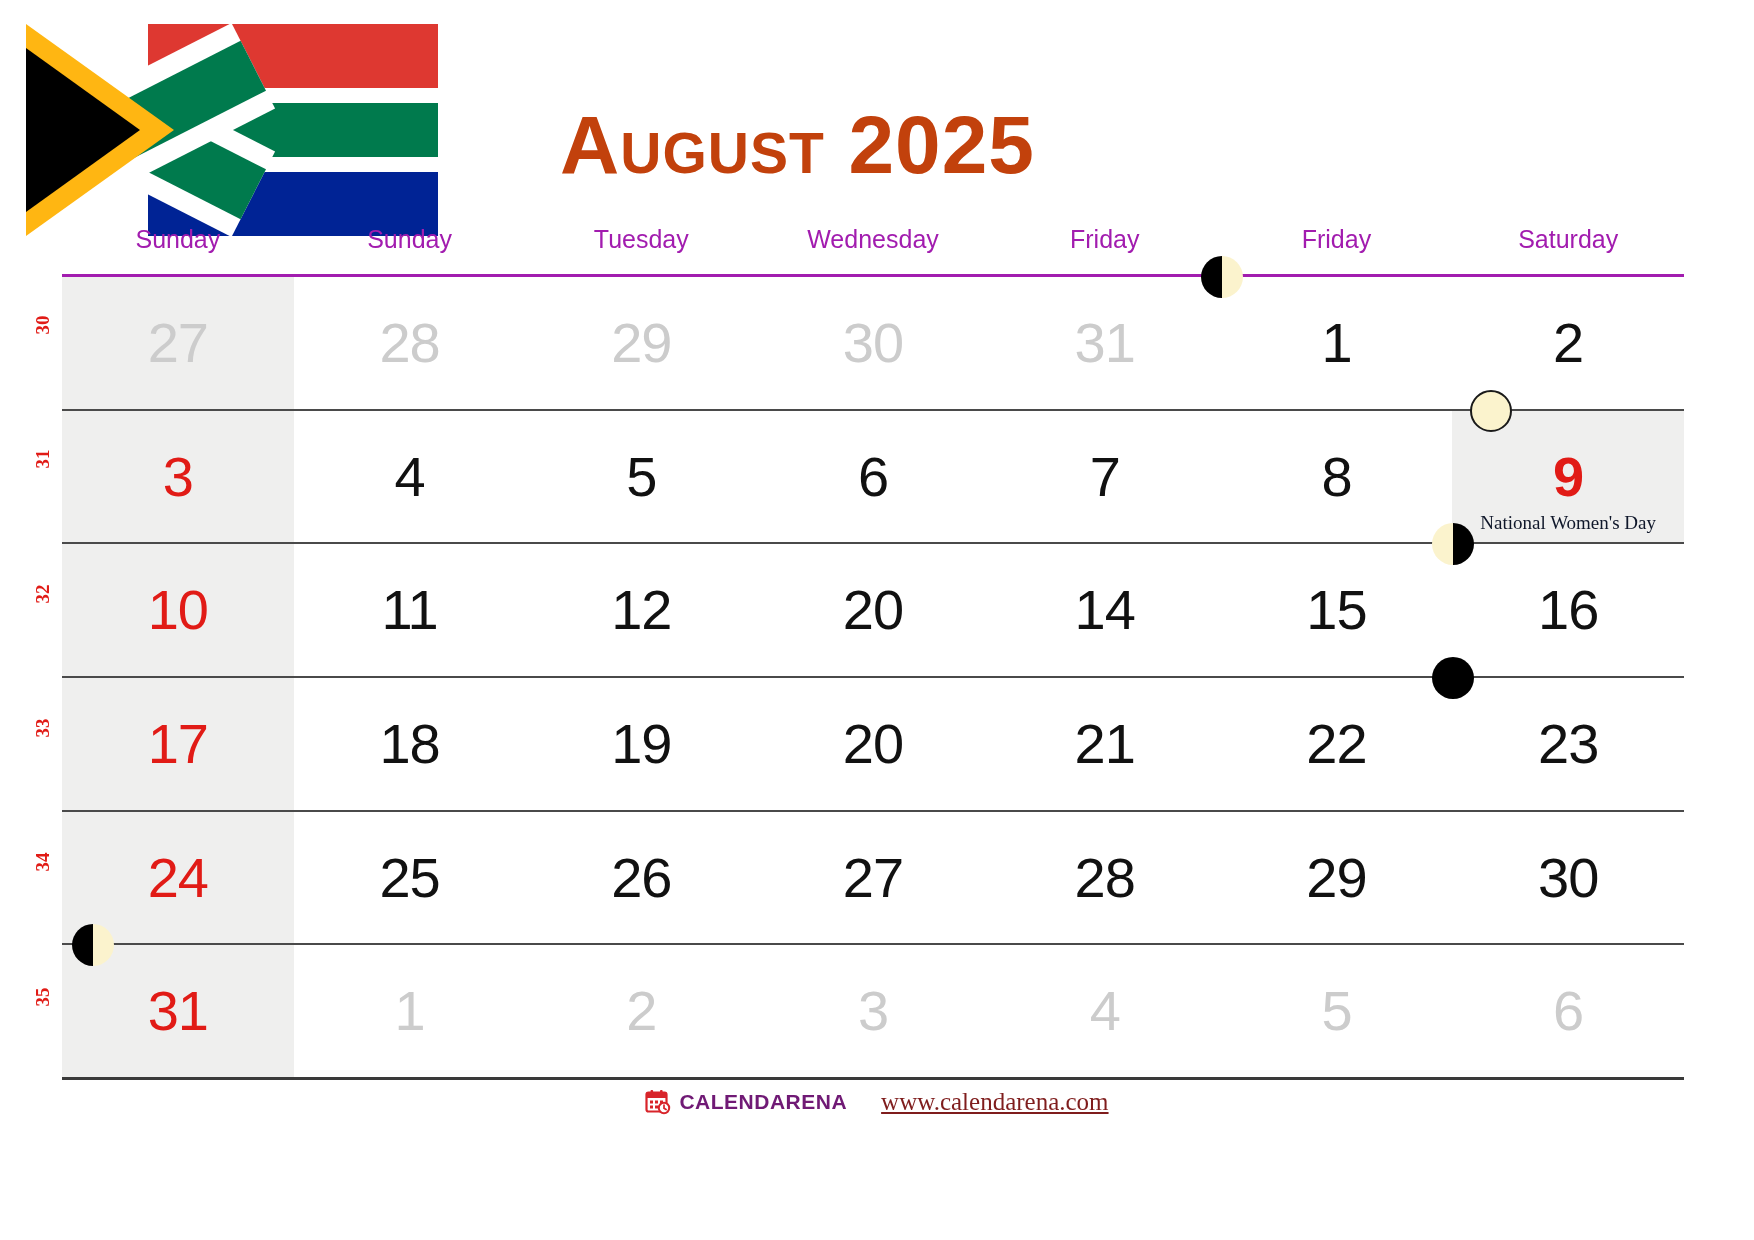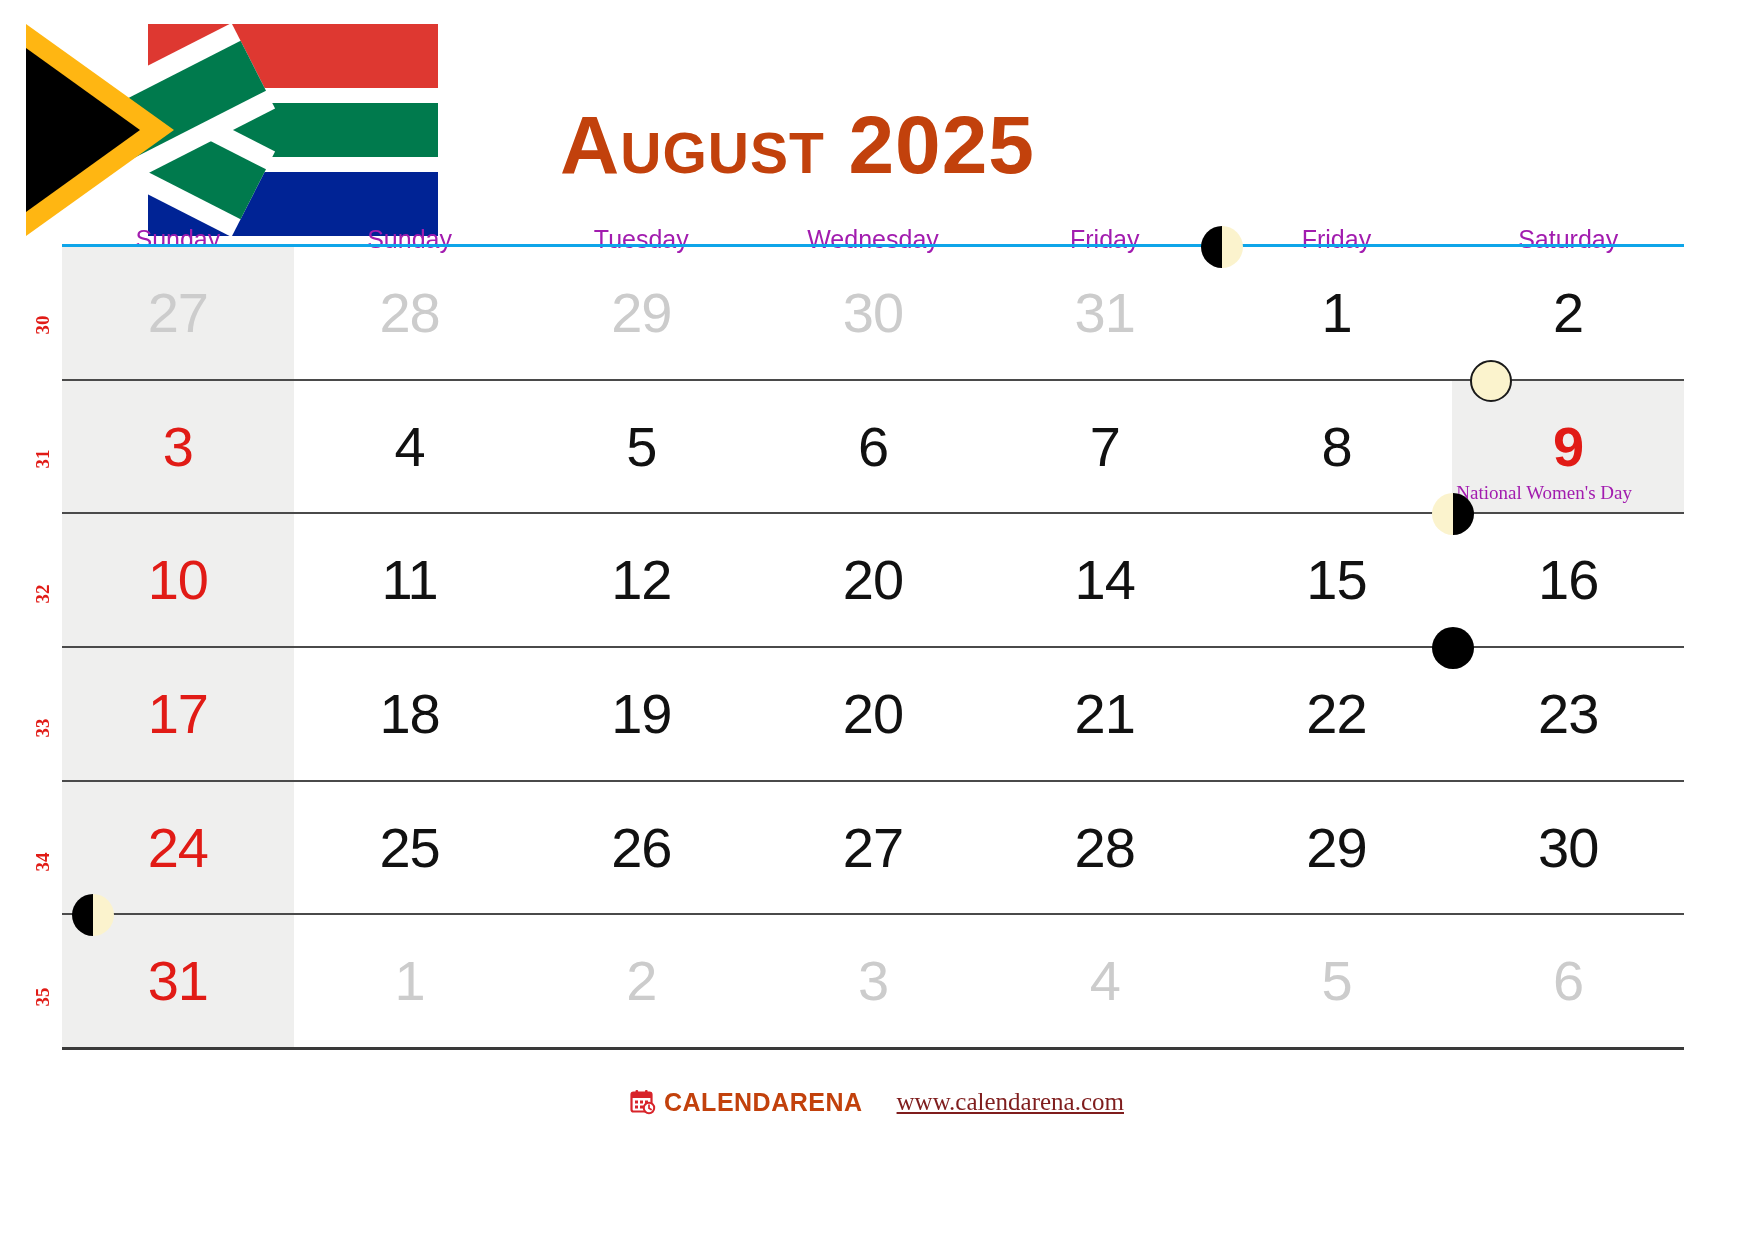--- a/index.html
+++ b/index.html
@@ -136,24 +136,24 @@
     font-weight: 700;
     color: #e11b16;
     font-family: "Liberation Serif", serif;
     white-space: nowrap;
   }
 
   
   #grid {
     position: absolute;
     left: 62px;
-    top: 244px;
+    top: 274px;
     width: 1622px;
     height: 806px;
-    border-top: 3px solid #0ea5e9;
+    border-top: 3px solid #a21caf;
     border-bottom: 3px solid #3a3a3a;
     display: flex;
     flex-direction: column;
   }
   .week {
     flex: 1 1 0;
     display: flex;
     border-bottom: 2px solid #4a4a4a;
     position: relative;
   }
@@ -178,23 +178,24 @@
   }
   .cell.other .daynum { color: #cccccc; }
   .cell.sun .daynum  { color: #e11b16; }
   .cell.sun.other .daynum { color: #cccccc; }
   .cell.holiday .daynum { color: #e11b16; font-weight: 700; }
 
   .holiday-label {
     position: absolute;
     left: 4px; right: 4px;
     bottom: 8px;
+    text-align: center;
     font-family: "Liberation Serif", serif;
     font-size: 19px;
-    color: #a21caf;
+    color: #0f172a;
     white-space: nowrap;
   }
 
   
   .moon {
     position: absolute;
     top: -21px;
     width: 42px;
     height: 42px;
     border-radius: 50%;
@@ -221,24 +222,24 @@
     align-items: center;
     justify-content: center;
     gap: 34px;
   }
   #brand {
     display: flex;
     align-items: center;
     gap: 8px;
   }
   #brand-name {
-    font-size: 25px;
+    font-size: 21px;
     font-weight: 700;
     letter-spacing: 0.5px;
-    color: #c2410c;
+    color: #701a75;
   }
   #site-link {
     font-family: "Liberation Serif", serif;
     font-size: 25px;
     color: #7f1d1d;
     text-decoration: underline;
   }
   .cal-icon { display: block; }
 </style>
 </head>

